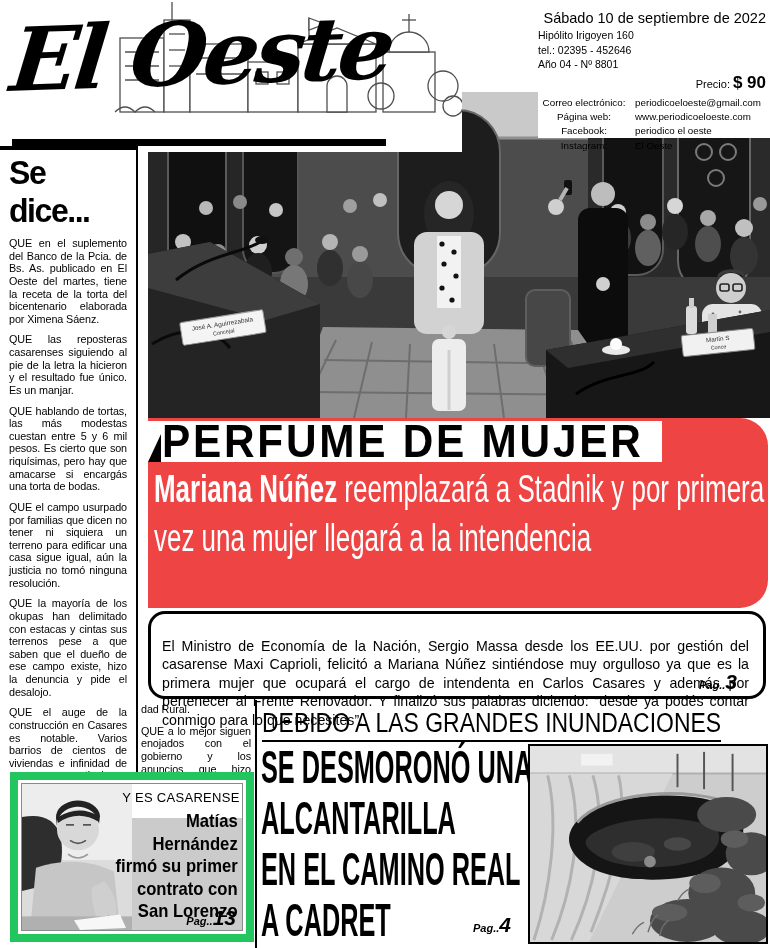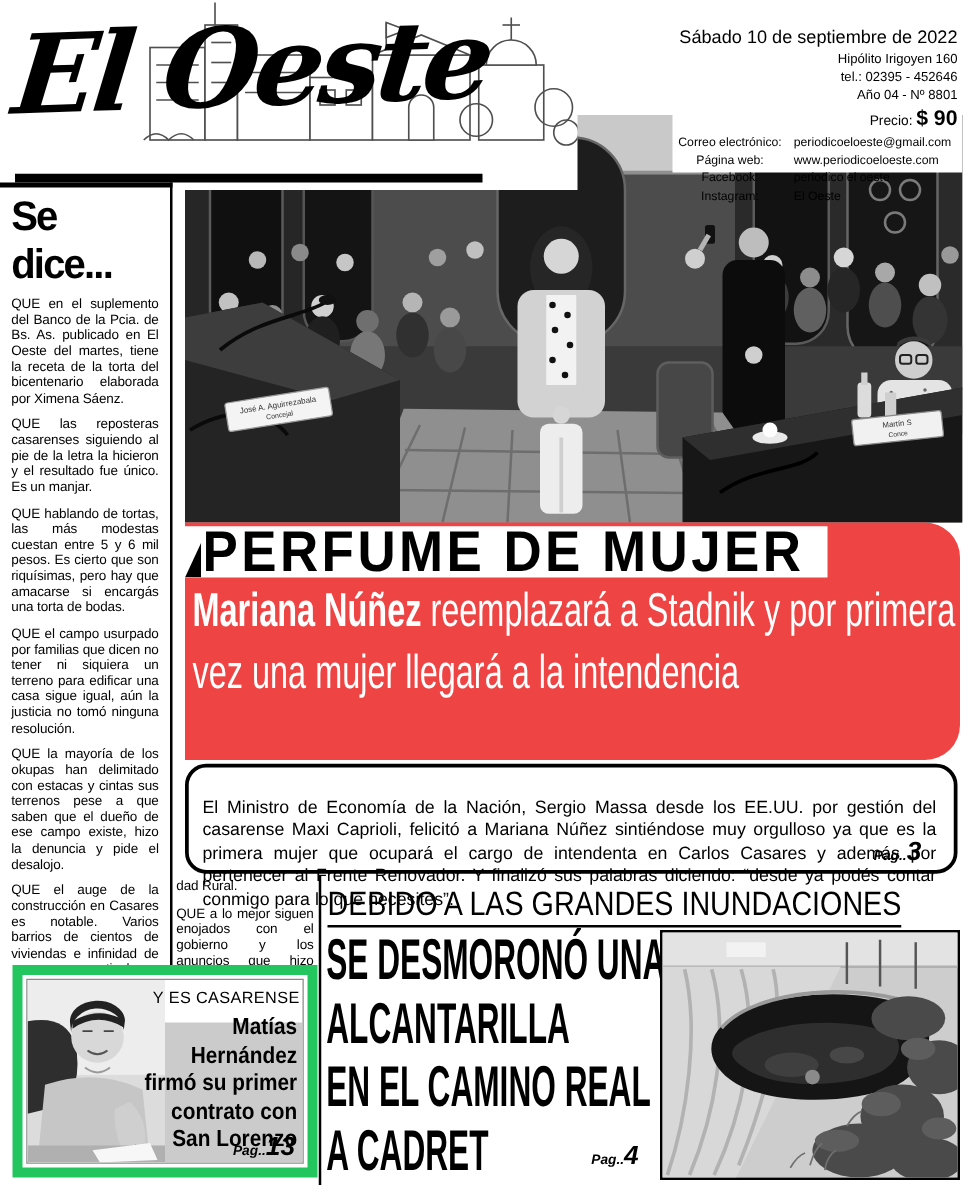--- a/index.html
+++ b/index.html
@@ -22,23 +22,23 @@
     position:absolute; left:6px; top:8px;
     font-family:"DejaVu Serif", serif;
     font-style:italic; font-weight:bold;
     font-size:88px; letter-spacing:-4px;
     transform:skewX(-8deg) rotate(-2deg);
     transform-origin:0 100%;
     white-space:nowrap;
   }
   .logo-underline { position:absolute; left:12px; top:139px; width:374px; height:7px; background:#000; }
 
-  .masthead-info { position:absolute; right:0; top:0; width:232px; height:138px; background:#fff; z-index:3; padding:22px 4px 0 0; font-size:10.5px; }
+  .masthead-info { position:absolute; right:0; top:0; width:232px; height:138px; background:#fff; z-index:3; padding:10px 4px 0 0; font-size:10.5px; }
   .mi-date { font-size:14.5px; text-align:right; margin-bottom:2px; }
-  .mi-addr { text-align:right; line-height:1.4; }
+  .mi-addr { text-align:left; line-height:1.4; }
   .mi-price { text-align:right; margin-top:1px; }
   .mi-price .plabel { font-size:11px; }
   .mi-price .pval { font-size:17px; font-weight:bold; }
   .mi-contacts { margin-top:3px; width:100%; font-size:9.8px; line-height:1.45; }
   .mi-contacts .crow { display:flex; }
   .mi-contacts .clabel { width:92px; text-align:center; flex:none; }
   .mi-contacts .cval { padding-left:5px; text-align:left; }
 
   
   .sedice-topbar { position:absolute; left:0; top:146px; width:138px; height:4px; background:#000; z-index:4; }

